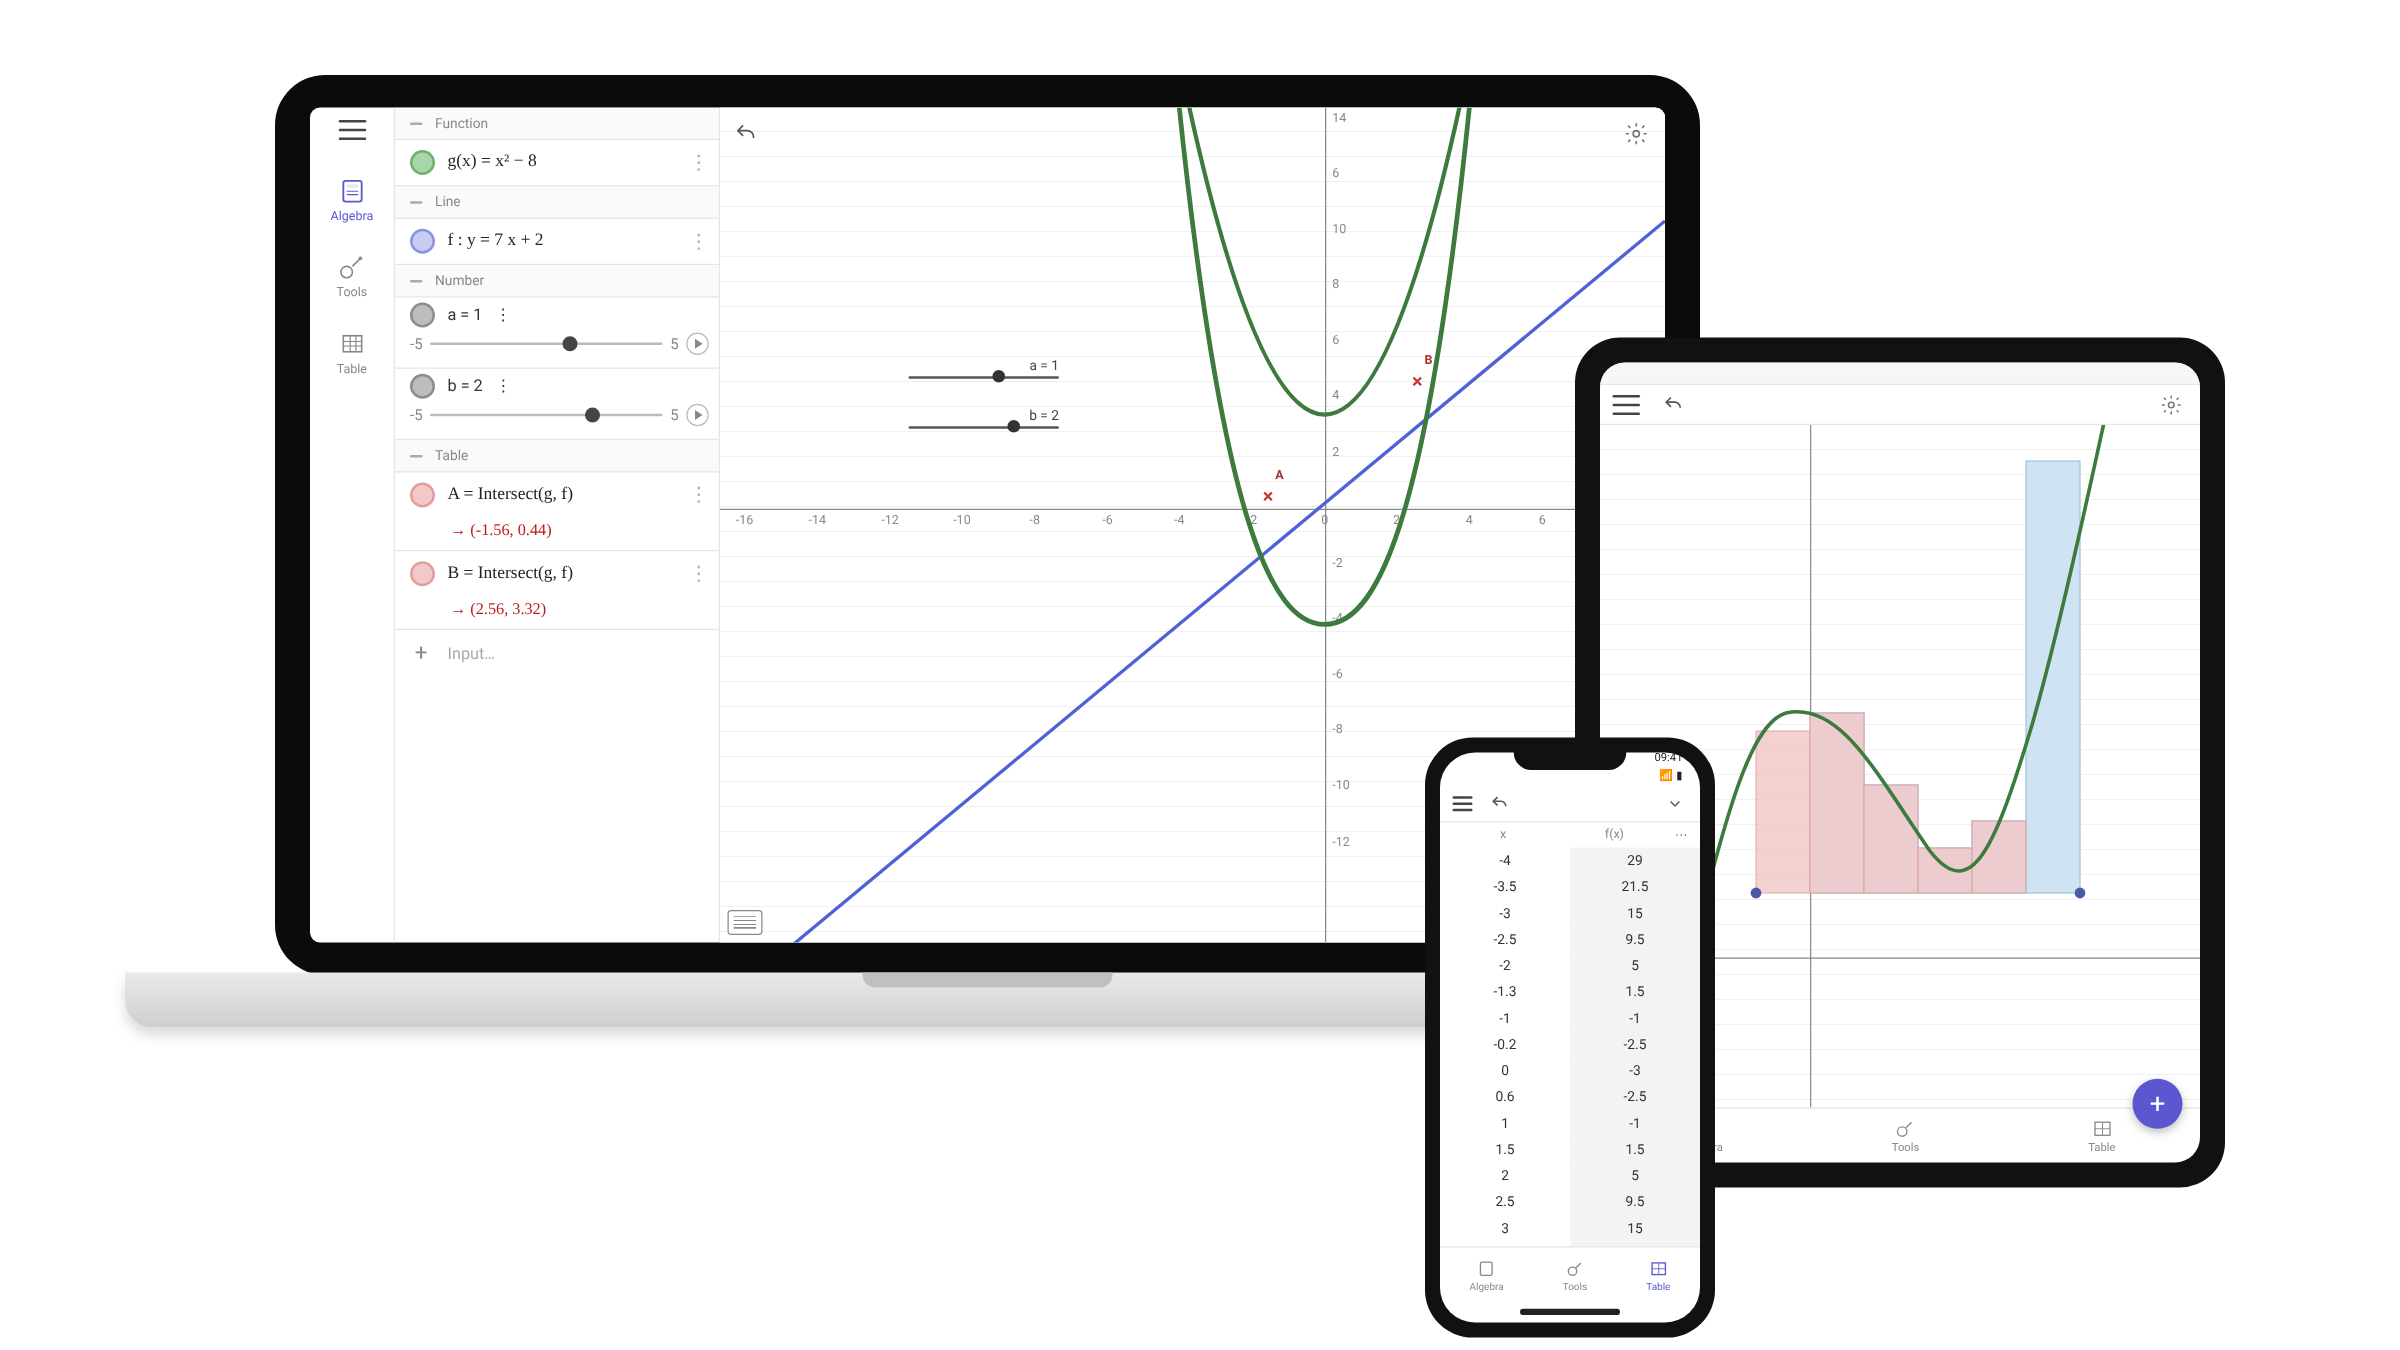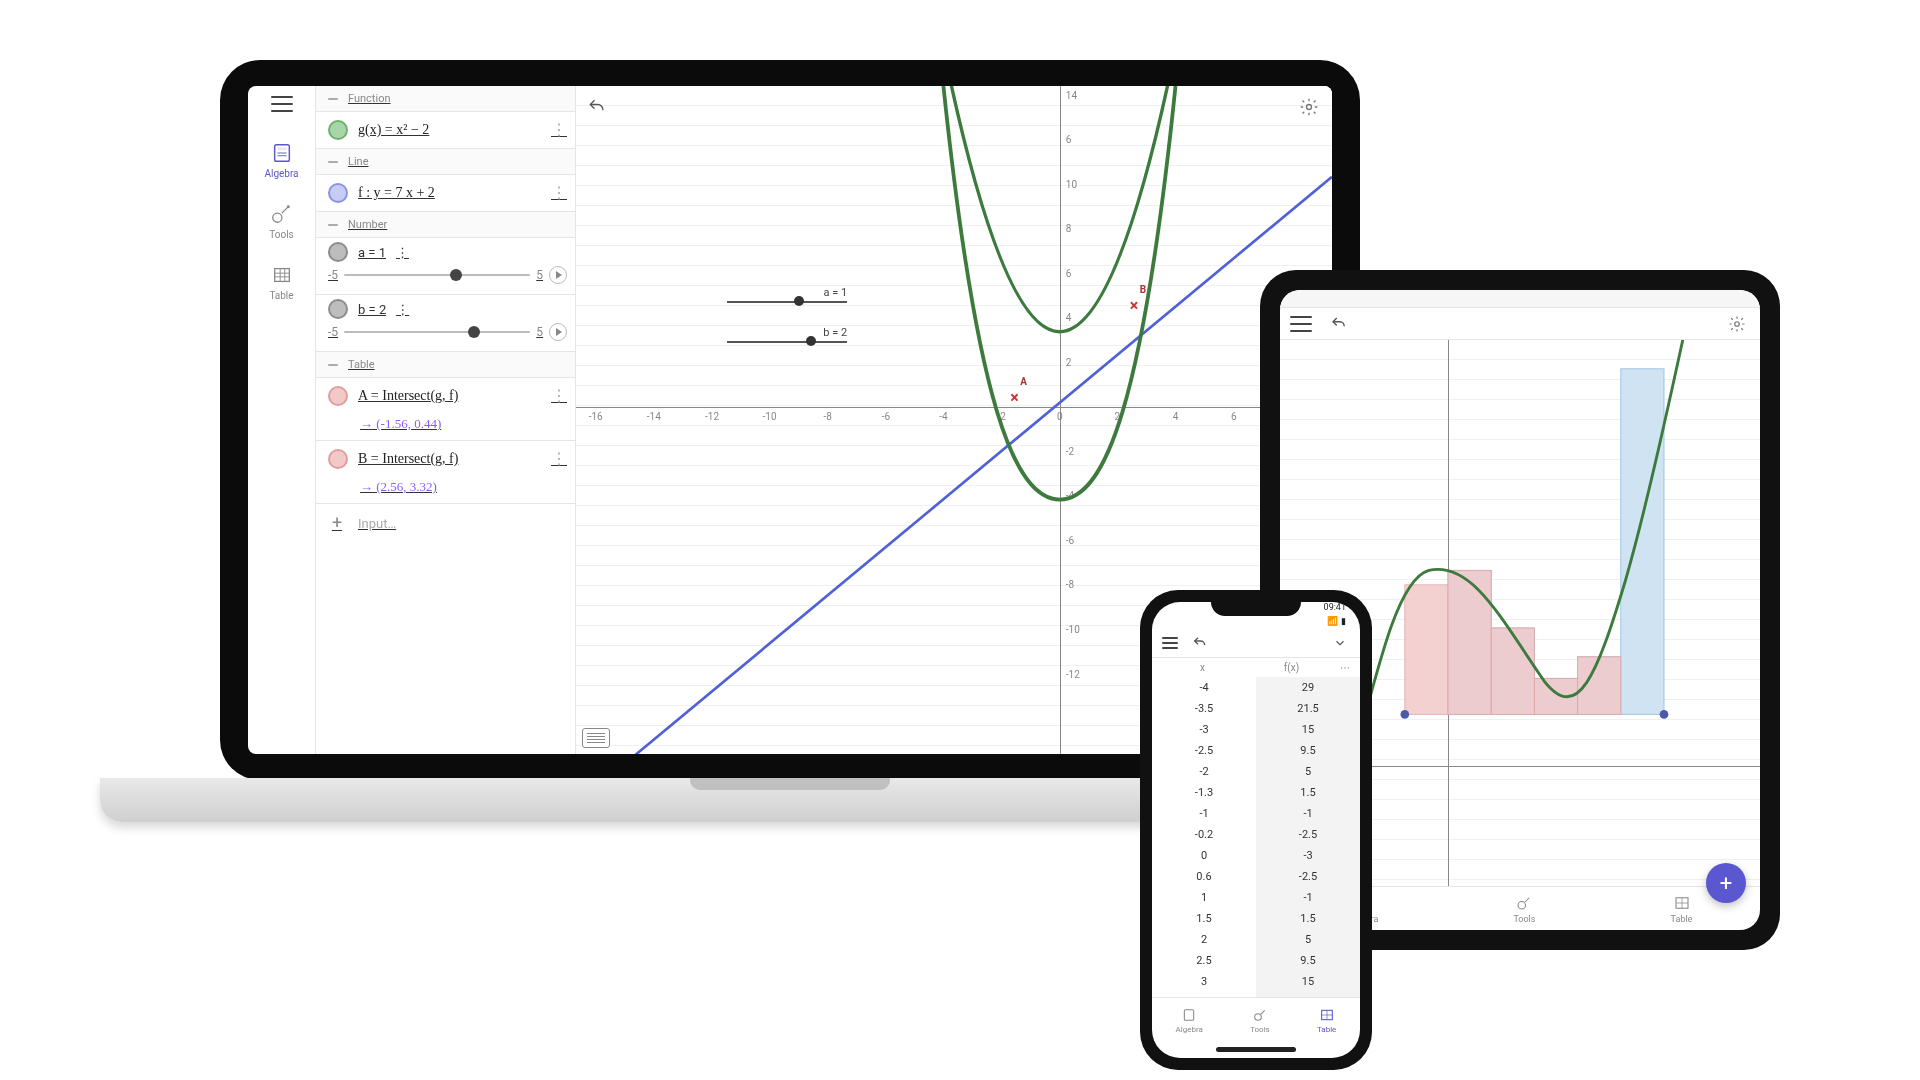--- a/index.html
+++ b/index.html
@@ -25,28 +25,28 @@
   .laptop-base{width:1380px;height:44px;margin-left:-120px;margin-top:-2px;background:linear-gradient(#e9e9e9,#cfcfcf);border-radius:0 0 22px 22px;box-shadow:0 6px 10px rgba(0,0,0,.15);position:relative;}
   .laptop-base::before{content:"";position:absolute;left:50%;top:0;transform:translateX(-50%);width:200px;height:12px;background:#c0c0c0;border-radius:0 0 10px 10px;}
   
   .rail{width:68px;flex:0 0 68px;border-right:1px solid var(--line);display:flex;flex-direction:column;align-items:center;padding-top:10px;gap:24px;}
   .rail-btn{display:flex;flex-direction:column;align-items:center;gap:4px;font-size:10px;color:var(--muted);cursor:pointer;}
   .rail-btn.active{color:var(--accent);}
   .rail-btn svg{width:22px;height:22px;}
   .hamburger{width:22px;height:16px;display:flex;flex-direction:column;justify-content:space-between;margin-bottom:6px;cursor:pointer;}
   .hamburger span{height:2px;background:#444;border-radius:1px;}
   
-  .panel{width:260px;flex:0 0 260px;border-right:1px solid var(--line);display:flex;flex-direction:column;font-size:13px;overflow:hidden;text-decoration:underline;}
+  .panel{width:260px;flex:0 0 260px;border-right:1px solid var(--line);display:flex;flex-direction:column;font-size:13px;overflow:hidden;}
   .group-hdr{padding:6px 10px 6px 12px;display:flex;align-items:center;gap:10px;color:var(--muted);border-bottom:1px solid var(--line);background:#fafafa;font-size:11px;}
   .collapse{width:10px;height:2px;background:#aaa;border-radius:1px;}
   .row{display:flex;align-items:center;gap:10px;padding:8px 8px 8px 12px;border-bottom:1px solid var(--line);position:relative;}
   .row .dot{width:20px;height:20px;border-radius:50%;flex:0 0 20px;}
   .row .expr{flex:1;color:#222;font-family:"Times New Roman",serif;font-size:14px;}
   .row .more{width:16px;text-align:center;color:#aaa;cursor:pointer;font-size:16px;line-height:6px;}
-  .subrow{padding:2px 8px 8px 44px;color:#8b5cf6;font-size:13px;border-bottom:1px solid var(--line);font-family:"Times New Roman",serif;}
+  .subrow{padding:2px 8px 8px 44px;color:#b91c1c;font-size:13px;border-bottom:1px solid var(--line);font-family:"Times New Roman",serif;}
   .slider-row{display:flex;flex-direction:column;gap:4px;padding:4px 8px 10px 12px;border-bottom:1px solid var(--line);}
   .slider-row .top{display:flex;align-items:center;gap:10px;}
   .slider-row .dot{width:20px;height:20px;border-radius:50%;flex:0 0 20px;}
   .slider-row .playwrap{display:flex;align-items:center;gap:6px;color:#888;font-size:12px;}
   .slider-track{flex:1;height:2px;background:#bbb;position:relative;border-radius:2px;}
   .slider-thumb{position:absolute;top:-5px;width:12px;height:12px;background:#444;border-radius:50%;transform:translateX(-50%);}
   .play{width:18px;height:18px;border:1px solid #bbb;border-radius:50%;display:flex;align-items:center;justify-content:center;}
   .play::before{content:"";border-left:6px solid #888;border-top:4px solid transparent;border-bottom:4px solid transparent;margin-left:2px;}
   .input-row{display:flex;align-items:center;gap:12px;padding:10px 12px;color:#aaa;}
   .plus{width:18px;height:18px;display:flex;align-items:center;justify-content:center;color:#888;font-size:18px;line-height:1;}
@@ -141,21 +141,21 @@
           </div>
         </div>
 
         <div class="panel">
           <div class="group-hdr">
               <span class="collapse"></span>
               <span>Function</span>
             </div>
           <div class="row">
             <span class="dot" style="background:#a9d6a9;border:2px solid #6bb26b"></span>
-            <span class="expr">g(x) = x² − 2</span>
+            <span class="expr">g(x) = x² − 8</span>
             <span class="more">⋮</span>
           </div>
 
           <div class="group-hdr">
               <span class="collapse"></span>
               <span>Line</span>
             </div>
           <div class="row">
             <span class="dot" style="background:#c7ccf2;border:2px solid #8b93e4"></span>
             <span class="expr">f : y = 7 x + 2</span>

